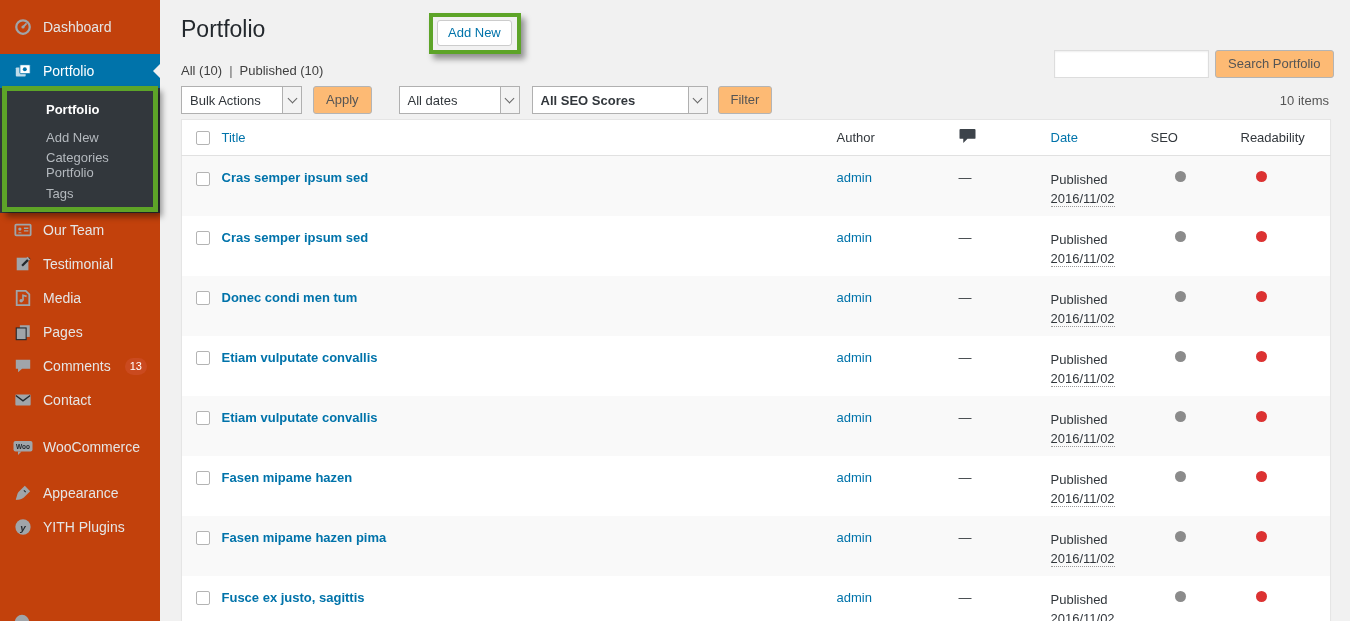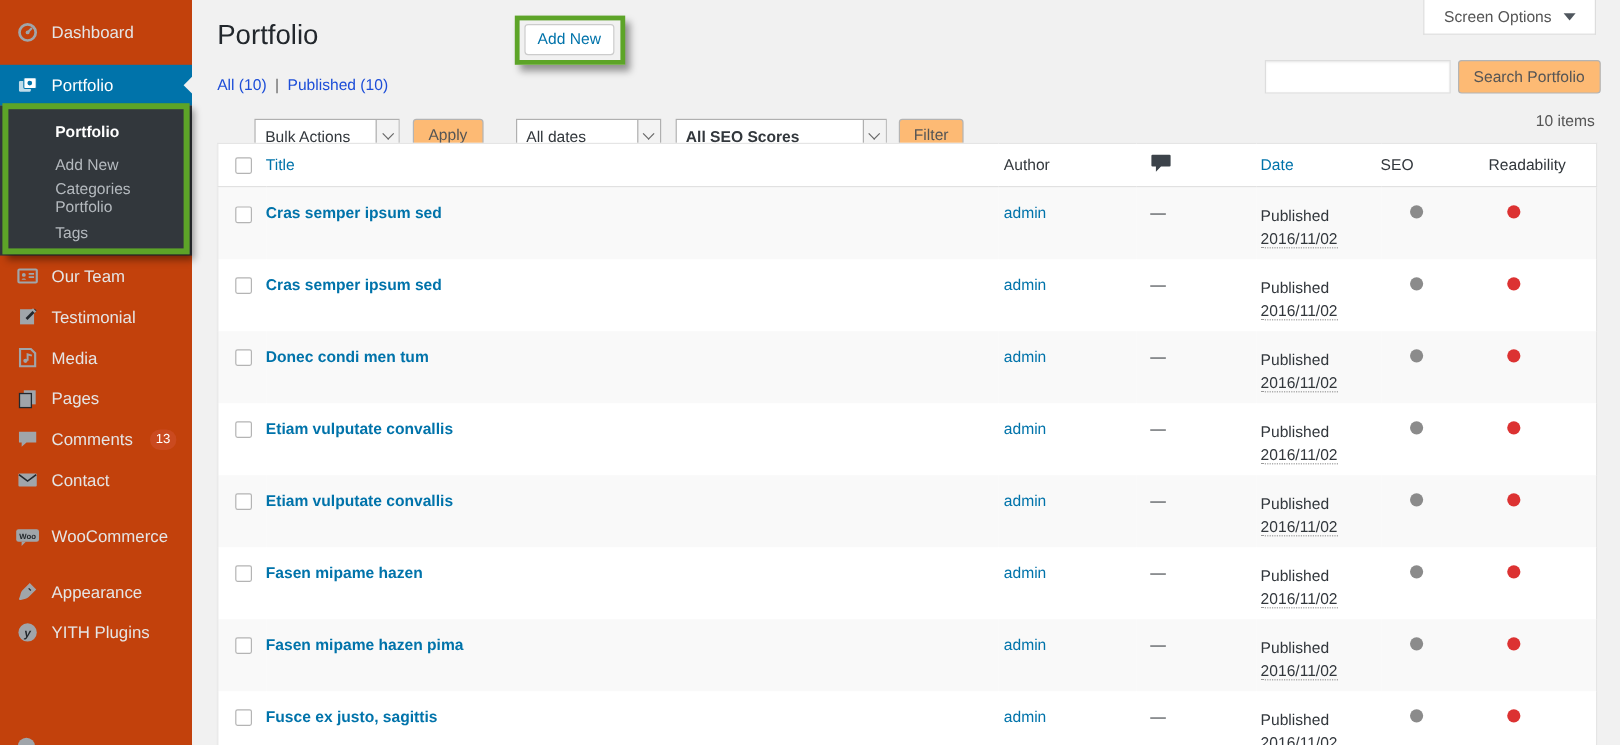--- a/index.html
+++ b/index.html
@@ -32,28 +32,28 @@
   #hl-addnew  { left:269px; top:13px; width:92px; height:41px; border-width:4px; z-index:5; pointer-events:auto; padding:3px 4px; }
   
   .content { position:absolute; left:160px; top:0; width:1190px; height:621px; }
   .page-title { position:absolute; left:21px; top:15px; font-size:23px; font-weight:400; color:#23282d; line-height:29px; }
   .add-new-btn { display:inline-block; background:#fff; border:1px solid #ccc; border-radius:3px;
                  color:#0073aa; font-size:13px; line-height:24px; padding:0 10px; cursor:pointer; white-space:nowrap; }
   .screen-options { position:absolute; right:20px; top:0; background:#fff; border:1px solid #ddd; border-top:none;
                     color:#555; font-size:13px; padding:6px 16px 7px; display:flex; align-items:center; gap:10px; cursor:pointer; }
   .tri-down { width:0; height:0; border-left:5px solid transparent; border-right:5px solid transparent; border-top:6px solid #50575e; }
   .views { position:absolute; left:21px; top:63px; font-size:13px; color:#666; }
-  .views a { color:#1d4ed8; text-decoration:none; cursor:pointer; }
+  .views a { color:#404040; text-decoration:none; cursor:pointer; }
   .views .sep { margin:0 7px; color:#666; }
   .search-box { position:absolute; left:894px; top:50px; width:155px; height:28px; background:#fff;
                 border:1px solid #ddd; box-shadow:inset 0 1px 2px rgba(0,0,0,0.07); font-size:13px; padding:0 6px; }
   .btn { display:inline-block; background:#fdba74; border:1px solid #b4b4b4; border-radius:3px; color:#555;
          font-size:13px; height:28px; line-height:26px; padding:0 12px; cursor:pointer; white-space:nowrap; }
   .search-btn { position:absolute; left:1055px; top:50px; }
-  .toolbar { position:absolute; left:21px; top:86px; display:flex; align-items:flex-end; height:41px;margin-left:31px; }
+  .toolbar { position:absolute; left:21px; top:86px; display:flex; align-items:flex-start; height:41px; }
   .select { height:28px; background:#fff; border:1px solid #b0b0b0; display:flex; align-items:center;
             justify-content:space-between; font-size:13px; color:#32373c; padding-left:8px; cursor:pointer; }
   .select .chev-box { width:19px; height:26px; border-left:1px solid #b0b0b0; background:#f3f3f3;
                       display:flex; align-items:center; justify-content:center; }
   .chev { width:7px; height:7px; border-right:1.5px solid #666; border-bottom:1.5px solid #666;
           transform:rotate(45deg); margin-top:-3px; }
   .w-bulk { width:121px; margin-right:11px; } .w-dates { width:121px; margin-right:12px; }
   .w-seo { width:176px; margin-right:10px;font-weight:bold; } .mr-apply { margin-right:27px; }
   .item-count { position:absolute; right:21px; top:93px; font-size:13px; color:#555; }
   
@@ -240,24 +240,20 @@
 <div class="hl-box" id="hl-sidebar"></div>
 
 <div class="content">
 
   <h1 class="page-title">Portfolio</h1>
 
   <div class="hl-box" id="hl-addnew">
     <button class="add-new-btn">Add New</button>
   </div>
 
-  <div class="screen-options">
-    <span>Screen Options</span>
-    <span class="tri-down"></span>
-  </div>
 
   <div class="views">
     <a>All (10)</a><span class="sep">|</span><a>Published (10)</a>
   </div>
 
   <input class="search-box" type="text" value="" style="">
   <button class="btn search-btn">Search Portfolio</button>
 
   <div class="toolbar">
     <div class="select w-bulk">

